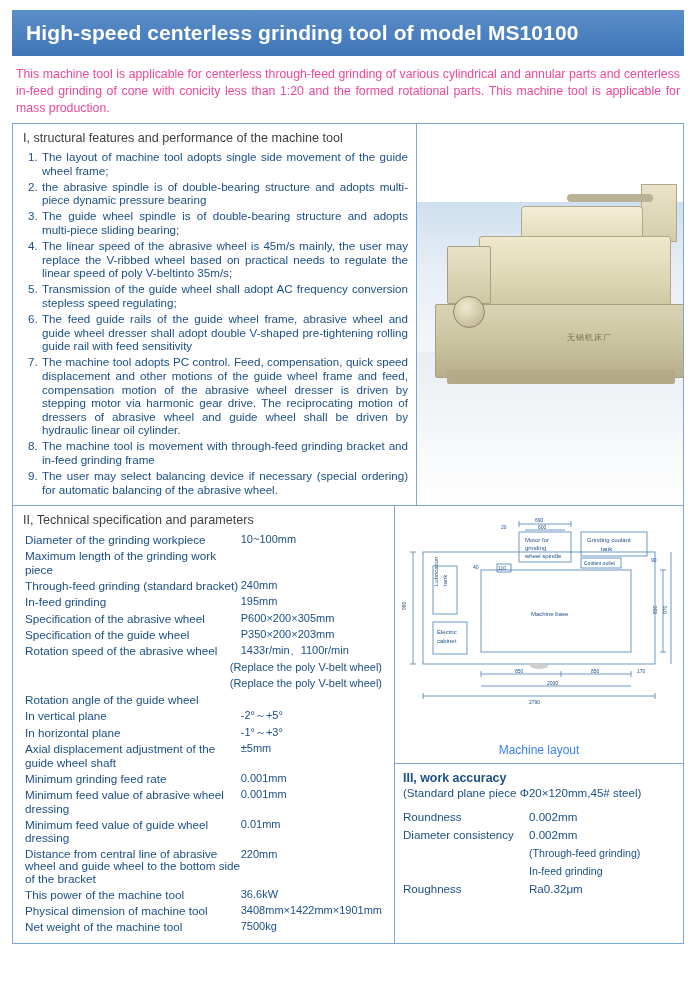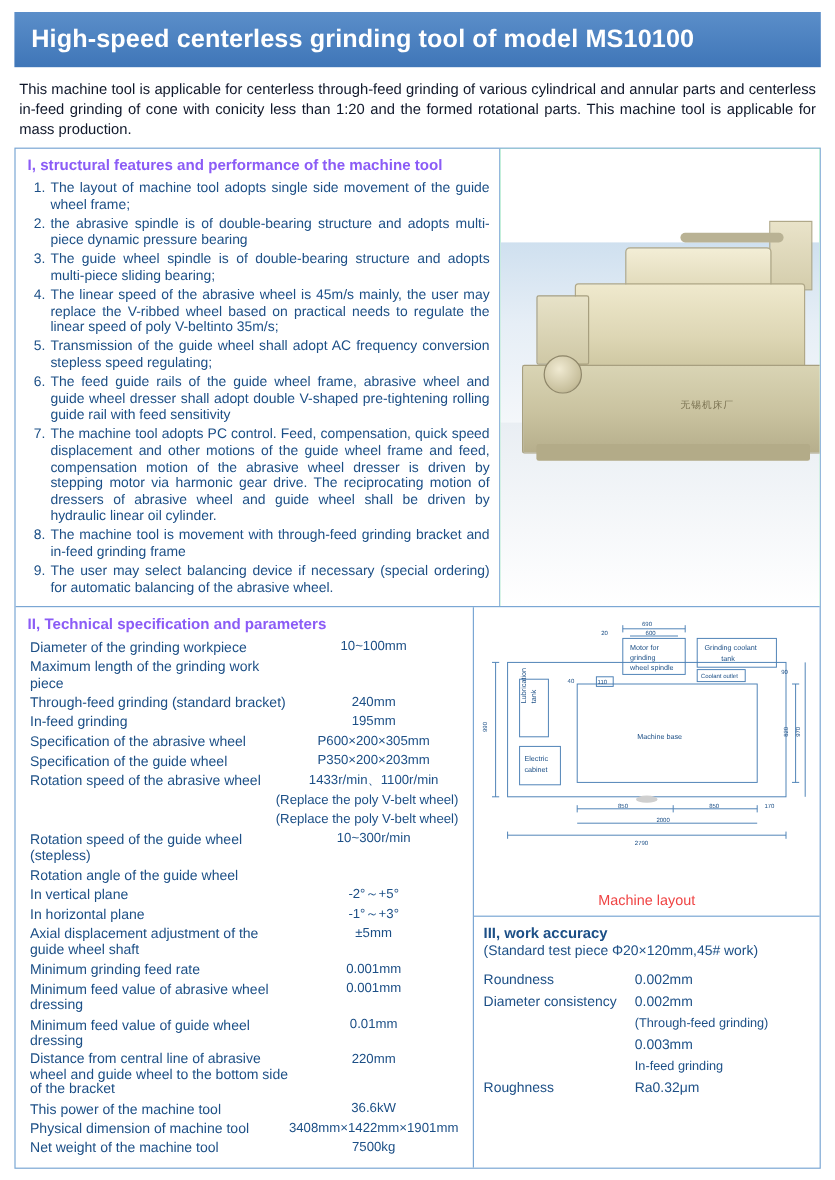--- a/index.html
+++ b/index.html
@@ -35,48 +35,48 @@
     color: #ffffff;
     font-size: 21px;
     font-weight: bold;
     letter-spacing: 0.1px;
   }
   
   .intro {
     padding: 10px 4px 6px 4px;
     font-size: 12.3px;
     line-height: 17px;
-    color: #0f172a;
+    color: #ec4899;
     text-align: justify;
   }
   
   .frame {
     border: 1px solid #7ba7d4;
     box-sizing: border-box;
   }
   .row-top {
     display: flex;
     border-bottom: 1px solid #7ba7d4;
   }
   .col-left-top {
     width: 404px;
     box-sizing: border-box;
     border-right: 1px solid #7ba7d4;
     padding: 7px 8px 6px 8px;
   }
   .col-right-top {
     flex: 1;
     position: relative;
-    background: #86efac;
+    background: #84cc16;
     overflow: hidden;
   }
   .section-head {
     font-size: 12.6px;
-    font-weight: bold;
-    color: #8b5cf6;
+    font-weight: normal;
+    color: #404040;
     margin: 0 0 5px 2px;
   }
   ol.features {
     margin: 0;
     padding: 0 0 0 20px;
     font-size: 11.6px;
     line-height: 13.6px;
     color: #1c4f86;
     text-align: justify;
   }
@@ -227,21 +227,21 @@
   table.spec td {
     padding: 1.4px 0;
     vertical-align: top;
     line-height: 13.5px;
   }
   table.spec td.k {
     text-align: left;
     padding-left: 4px;
   }
   table.spec td.v {
-    text-align: center;
+    text-align: left;
     white-space: nowrap;
     padding-right: 4px;
     font-size: 11px;
   }
   table.spec tr.note td {
     text-align: right;
     padding-right: 4px;
     font-size: 11px;
   }
   table.spec td.k.two {
@@ -275,21 +275,21 @@
     font-size: 10.6px;
     line-height: 13px;
   }
   
   .layout-caption {
     position: absolute;
     bottom: 6px;
     left: 0; right: 0;
     text-align: center;
     font-size: 12px;
-    color: #ef4444;
+    color: #3b82f6;
   }
   .dwg {
     position: relative;
     width: 100%;
     height: 200px;
   }
   .dwg svg { display:block; }
 </style>
 </head>
 <body>
@@ -370,24 +370,20 @@
           </tr>
           <tr>
             <td class="k">Rotation speed of the abrasive wheel</td>
             <td class="v">1433r/min、1100r/min</td>
           </tr>
           <tr class="note">
             <td colspan="2">(Replace the poly V-belt wheel)</td>
           </tr>
           <tr class="note">
             <td colspan="2">(Replace the poly V-belt wheel)</td>
-          </tr>
-          <tr>
-            <td class="k">Rotation speed of the guide wheel (stepless)</td>
-            <td class="v">10~300r/min</td>
           </tr>
           <tr>
             <td class="k">Rotation angle of the guide wheel</td>
             <td class="v"></td>
           </tr>
           <tr>
             <td class="k">In vertical plane</td>
             <td class="v">-2°～+5°</td>
           </tr>
           <tr>
@@ -507,41 +503,37 @@
                 <text x="130" y="102">Machine base</text>
               </g>
               <ellipse cx="138" cy="152" rx="9" ry="3" fill="#cfcfcf" stroke="none"></ellipse>
             </svg>
           </div>
           <div class="layout-caption">Machine layout</div>
         </div>
 
         <div class="accuracy-box">
           <div class="acc-title">III, work accuracy</div>
-          <div class="acc-sub">(Standard test piece  Φ20×120mm,45# work)</div>
+          <div class="acc-sub">(Standard plane piece  Φ20×120mm,45# steel)</div>
           <table class="acc">
             <tbody>
                 <tr>
               <td class="ak">Roundness</td>
               <td class="av">0.002mm</td>
             </tr>
             <tr>
               <td class="ak">Diameter consistency</td>
               <td class="av">0.002mm</td>
             </tr>
             <tr>
               <td class="ak"></td>
               <td class="av small-note">(Through-feed grinding)</td>
             </tr>
             <tr>
               <td class="ak"></td>
-              <td class="av">0.003mm</td>
-            </tr>
-            <tr>
-              <td class="ak"></td>
               <td class="av small-note">In-feed grinding</td>
             </tr>
             <tr>
               <td class="ak">Roughness</td>
               <td class="av">Ra0.32μm</td>
             </tr>
           </tbody>
             </table>
         </div>
 

